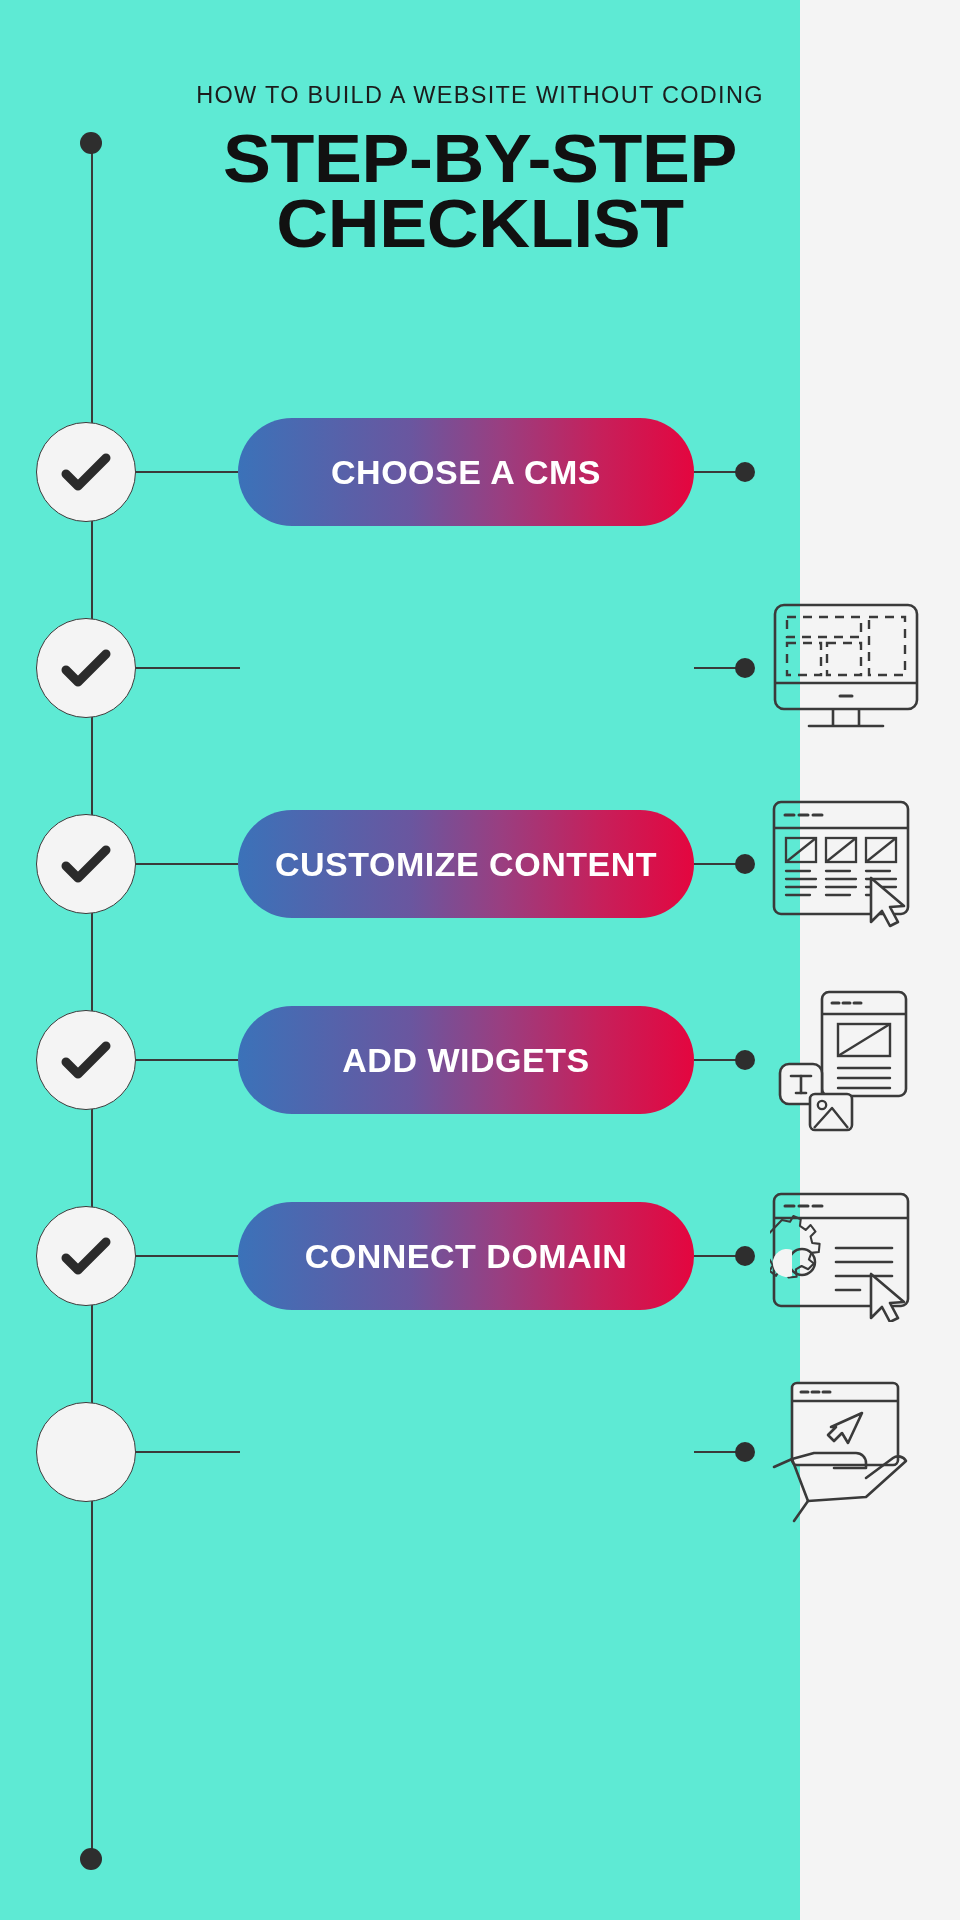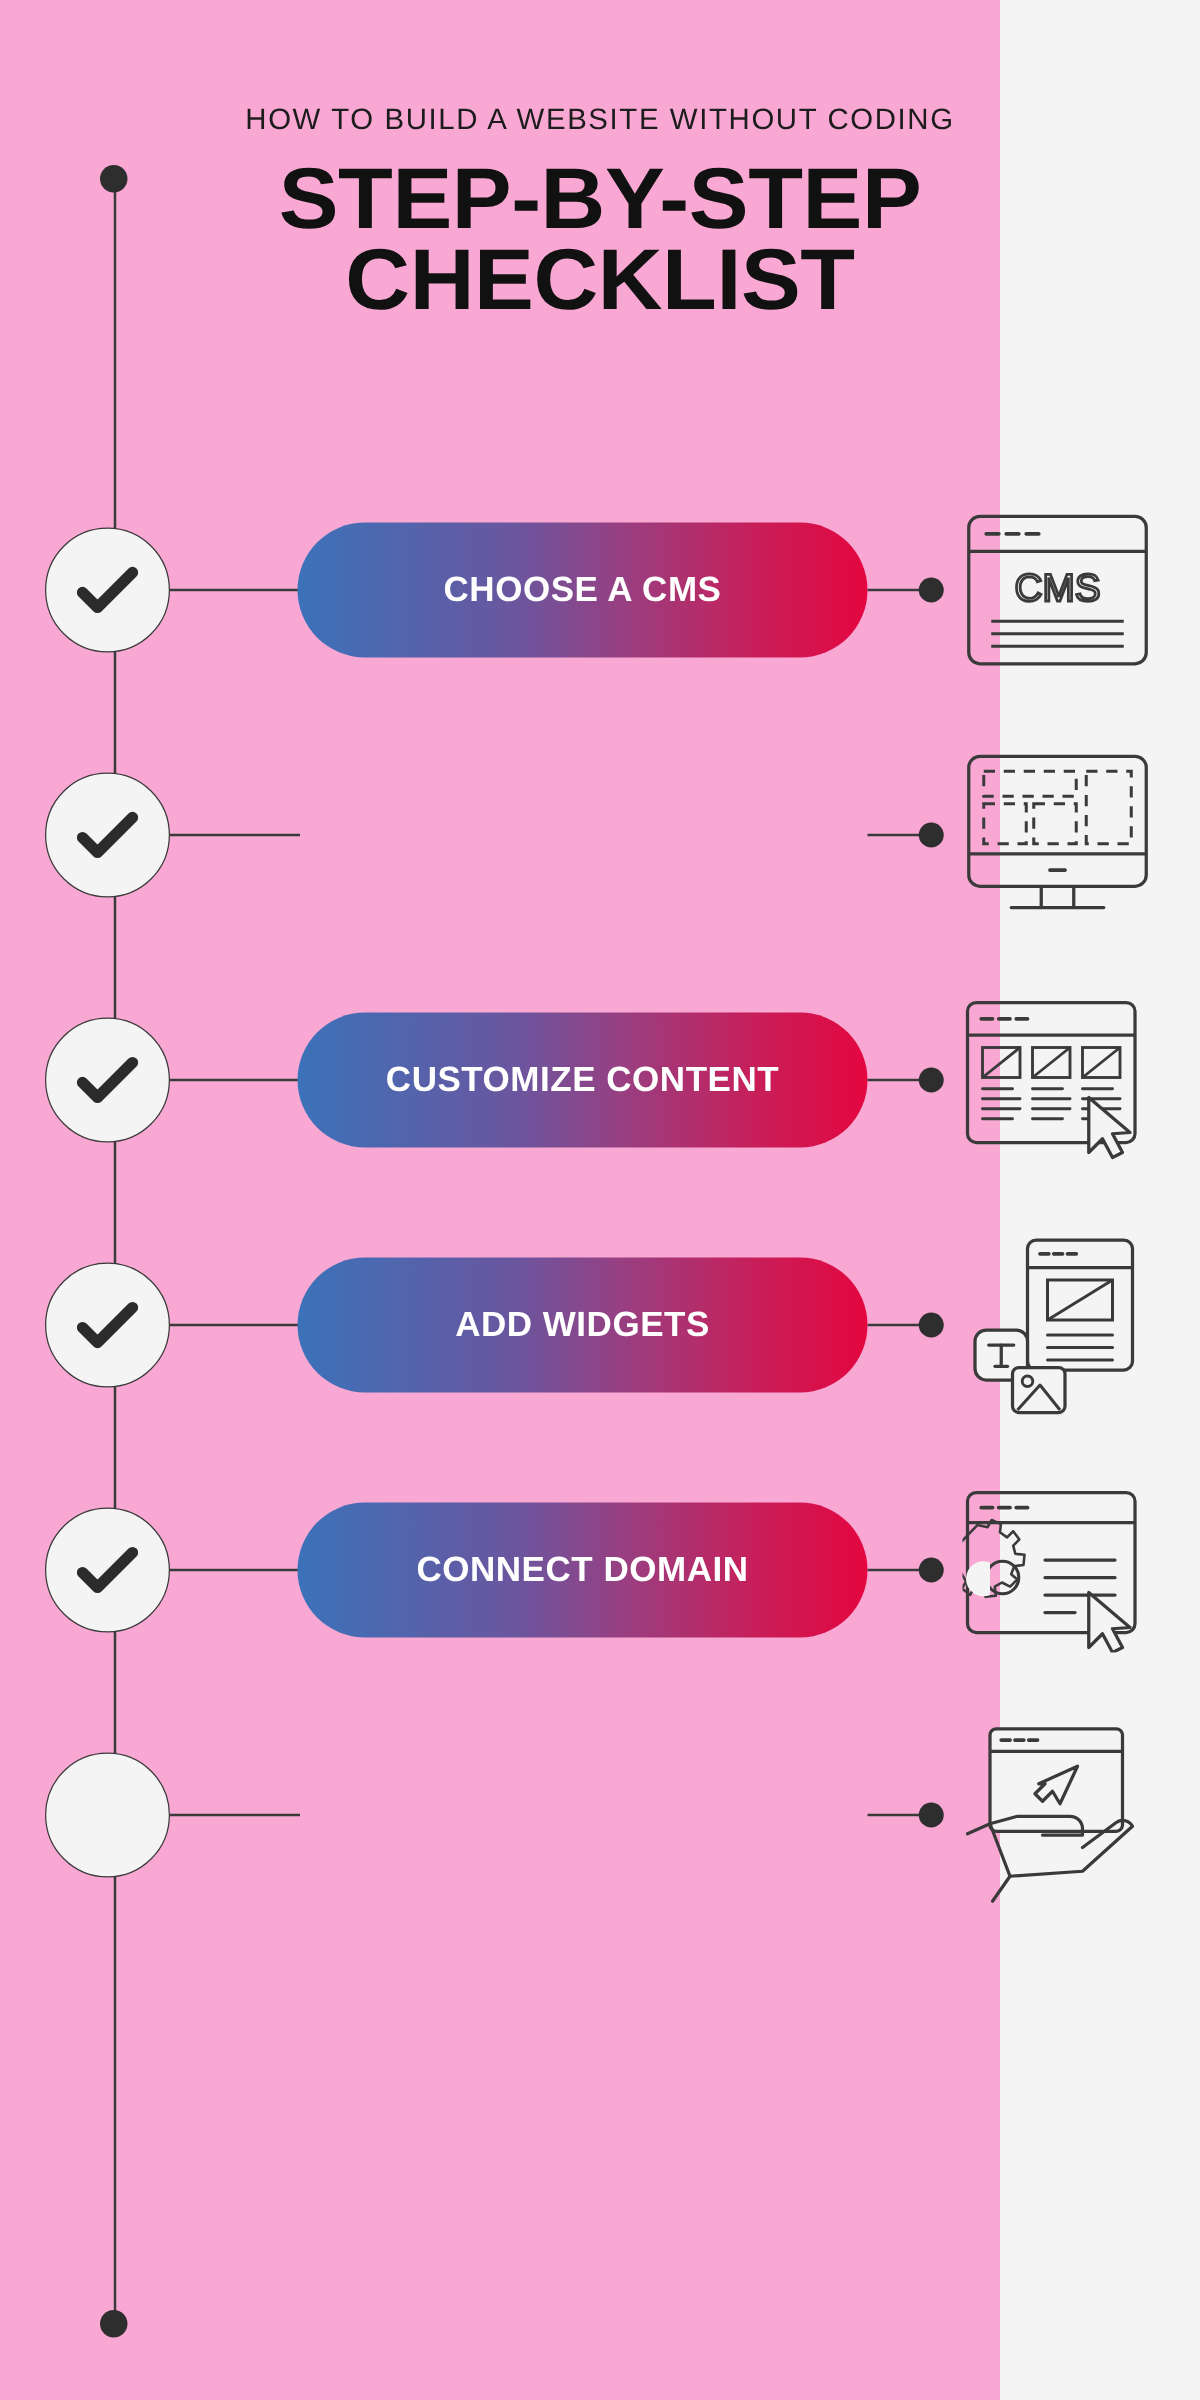--- a/index.html
+++ b/index.html
@@ -5,21 +5,21 @@
   * { margin:0; padding:0; box-sizing:border-box; }
   html, body {
     width:960px; height:1920px;
     background:#f4f4f4;
     font-family:"Liberation Sans", sans-serif;
     overflow:hidden;
   }
   .page {
     position:relative;
     width:800px; height:1920px;
-    background:#f9a8d4;
+    background:#5eead4;
   }
 
   
   .header { position:absolute; left:0; top:0; width:960px; text-align:center; }
   .kicker {
     margin-top:82px;
     font-size:23.5px;
     letter-spacing:0.055em;
     color:#1c1c1c;
     font-weight:400;
@@ -87,21 +87,21 @@
     position:absolute;
     left:238px; top:5px;
     width:456px; height:108px;
     border-radius:54px;
     background:linear-gradient(90deg,#3b72b9 0%, #6a569f 38%, #9a3e80 58%, #c71f5a 80%, #e4063f 100%);
     display:flex; align-items:center; justify-content:center;
     z-index:2;
   }
   .pill-label {
     color:#ffffff;
-    font-size:28px;
+    font-size:34px;
     font-weight:700;
     letter-spacing:0.015em;
     text-transform:uppercase;
     font-family:"Liberation Sans", sans-serif;
   }
 
   .connector-right {
     position:absolute;
     left:694px; top:58px;
     width:52px; height:2px;
@@ -155,33 +155,20 @@
       <svg viewBox="0 0 56 56">
         <path d="M8 30 L20 42 L48 14" fill="none" stroke="#2b2b2b" stroke-width="9" stroke-linecap="round" stroke-linejoin="round"></path>
       </svg>
     </div>
     <div class="connector-left"></div>
     <div class="pill">
       <span class="pill-label">CHOOSE A CMS</span>
     </div>
     <div class="connector-right"></div>
     <div class="node-dot"></div>
-    <div class="icon-box">
-      <svg width="150" height="126" viewBox="0 0 150 126">
-        <rect x="4" y="4" width="142" height="118" rx="9" fill="none" stroke="#3a3a3a" stroke-width="2.6"></rect>
-        <line x1="4" y1="32" x2="146" y2="32" stroke="#3a3a3a" stroke-width="2.6"></line>
-        <line x1="18" y1="18" x2="28" y2="18" stroke="#3a3a3a" stroke-width="3" stroke-linecap="round"></line>
-        <line x1="34" y1="18" x2="44" y2="18" stroke="#3a3a3a" stroke-width="3" stroke-linecap="round"></line>
-        <line x1="50" y1="18" x2="60" y2="18" stroke="#3a3a3a" stroke-width="3" stroke-linecap="round"></line>
-        <text x="75" y="72" font-family="Liberation Sans, sans-serif" font-size="31" fill="none" stroke="#3a3a3a" stroke-width="2.2" text-anchor="middle">CMS</text>
-        <line x1="22" y1="88" x2="128" y2="88" stroke="#3a3a3a" stroke-width="2.4"></line>
-        <line x1="22" y1="98" x2="128" y2="98" stroke="#3a3a3a" stroke-width="2.4"></line>
-        <line x1="22" y1="108" x2="128" y2="108" stroke="#3a3a3a" stroke-width="2.4"></line>
-      </svg>
-    </div>
   </div>
 
   <div class="row" id="row-2">
     <div class="check-circle">
       <svg viewBox="0 0 56 56">
         <path d="M8 30 L20 42 L48 14" fill="none" stroke="#2b2b2b" stroke-width="9" stroke-linecap="round" stroke-linejoin="round"></path>
       </svg>
     </div>
     <div class="connector-left"></div>
     <div class="connector-right"></div>

